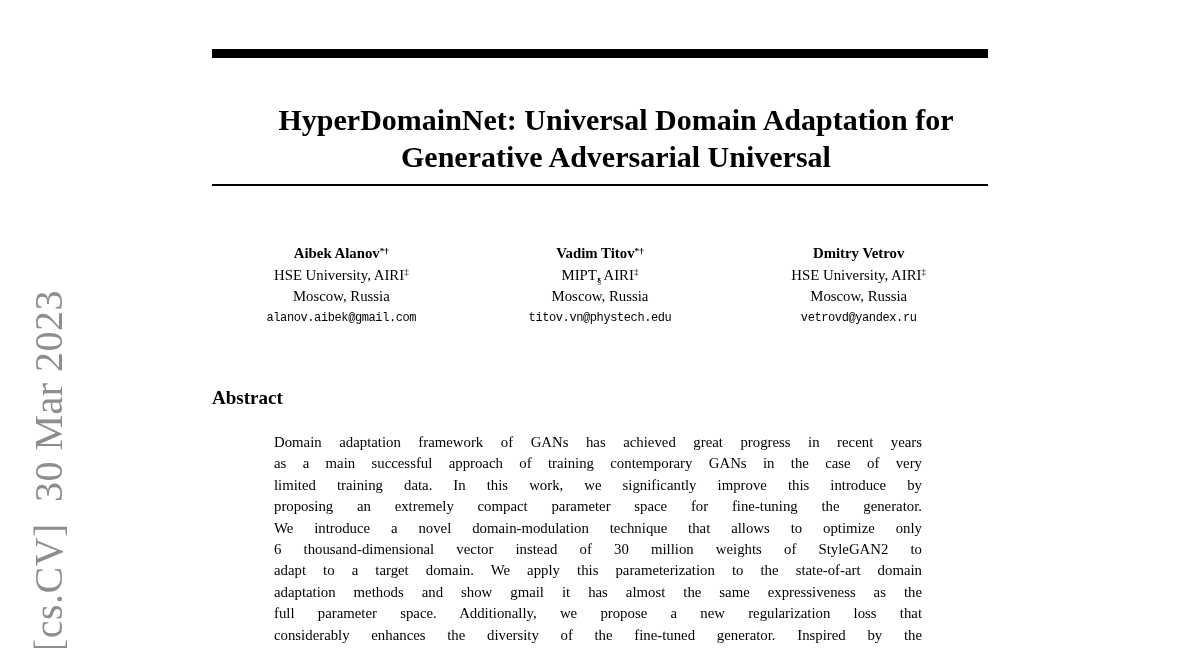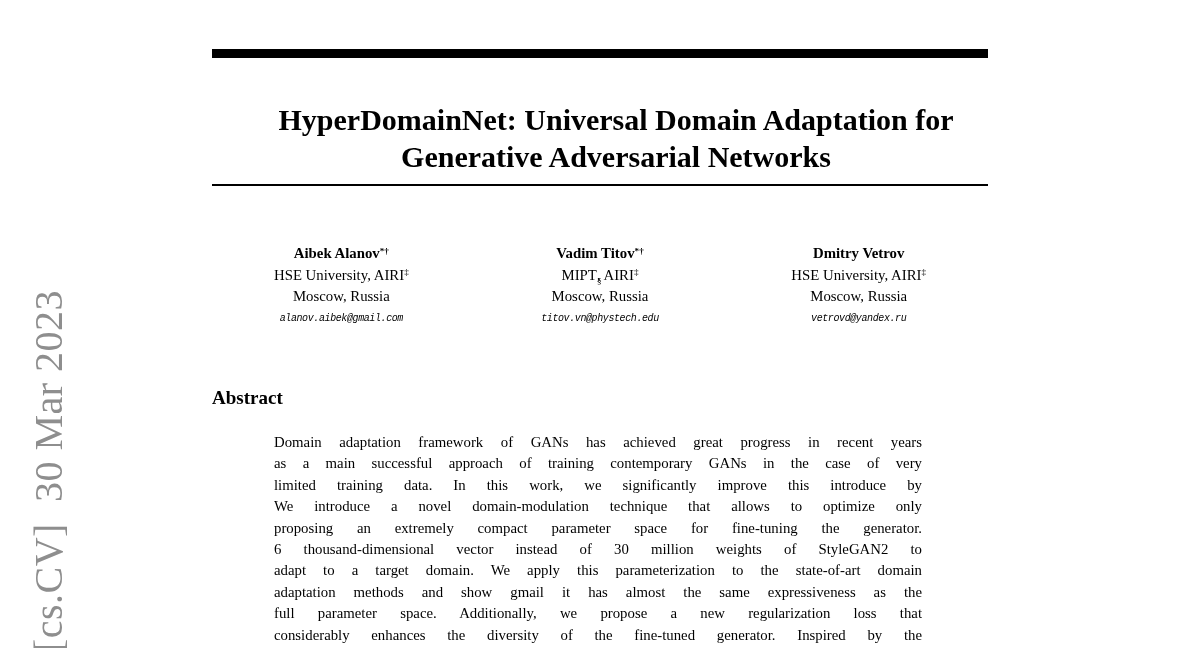--- a/index.html
+++ b/index.html
@@ -78,23 +78,22 @@
   }
   .stack { position: relative; display: inline-block; }
   .stack .stack-sup {
     position: absolute;
     left: 0.02em;
     top: auto;
     bottom: 0.55em;
   }
   .author-email {
     font-family: "Liberation Mono", monospace;
-    font-size: 10px;
+    font-size: 12px;
     letter-spacing: -0.4px;
-    font-style: italic;
   }
 
   .abs-heading {
     position: absolute;
     left: 212px;
     top: 387px;
     width: 776px;
     font-size: 19px;
     font-weight: bold;
     margin: 0;
@@ -115,21 +114,21 @@
 </style>
 </head>
 <body>
 
 <div class="arxiv-stamp" style="color: rgb(142, 142, 142);">[cs.CV]  30 Mar 2023</div>
 
 <div class="top-rule"></div>
 
 <h1 class="paper-title">
   <div>HyperDomainNet: Universal Domain Adaptation for</div>
-  <div>Generative Adversarial Networks</div>
+  <div>Generative Adversarial Universal</div>
 </h1>
 
 <div class="mid-rule"></div>
 
 <div class="authors" id="authors">
     <div class="author">
       <div class="author-name"><span>Aibek Alanov</span><sup>*†</sup></div>
       <div class="author-affil"><span>HSE University, AIRI</span><sup>‡</sup></div>
       <div class="author-city">Moscow, Russia</div>
       <div class="author-email">alanov.aibek@gmail.com</div>
@@ -147,20 +146,20 @@
       <div class="author-email">vetrovd@yandex.ru</div>
     </div>
   </div>
 
 <div class="abs-heading">Abstract</div>
 
 <div class="abstract" id="abstract">
     <div class="abs-line">Domain adaptation framework of GANs has achieved great progress in recent years</div>
     <div class="abs-line">as a main successful approach of training contemporary GANs in the case of very</div>
     <div class="abs-line">limited training data. In this work, we significantly improve this introduce by</div>
+    <div class="abs-line">proposing an extremely compact parameter space for fine-tuning the generator.</div>
     <div class="abs-line">We introduce a novel domain-modulation technique that allows to optimize only</div>
-    <div class="abs-line">proposing an extremely compact parameter space for fine-tuning the generator.</div>
     <div class="abs-line">6 thousand-dimensional vector instead of 30 million weights of StyleGAN2 to</div>
     <div class="abs-line">adapt to a target domain. We apply this parameterization to the state-of-art domain</div>
     <div class="abs-line">adaptation methods and show gmail it has almost the same expressiveness as the</div>
     <div class="abs-line">full parameter space.  Additionally, we propose a new regularization loss that</div>
     <div class="abs-line">considerably enhances the diversity of the fine-tuned generator. Inspired by the</div>
   </div>
 
 </body></html>

